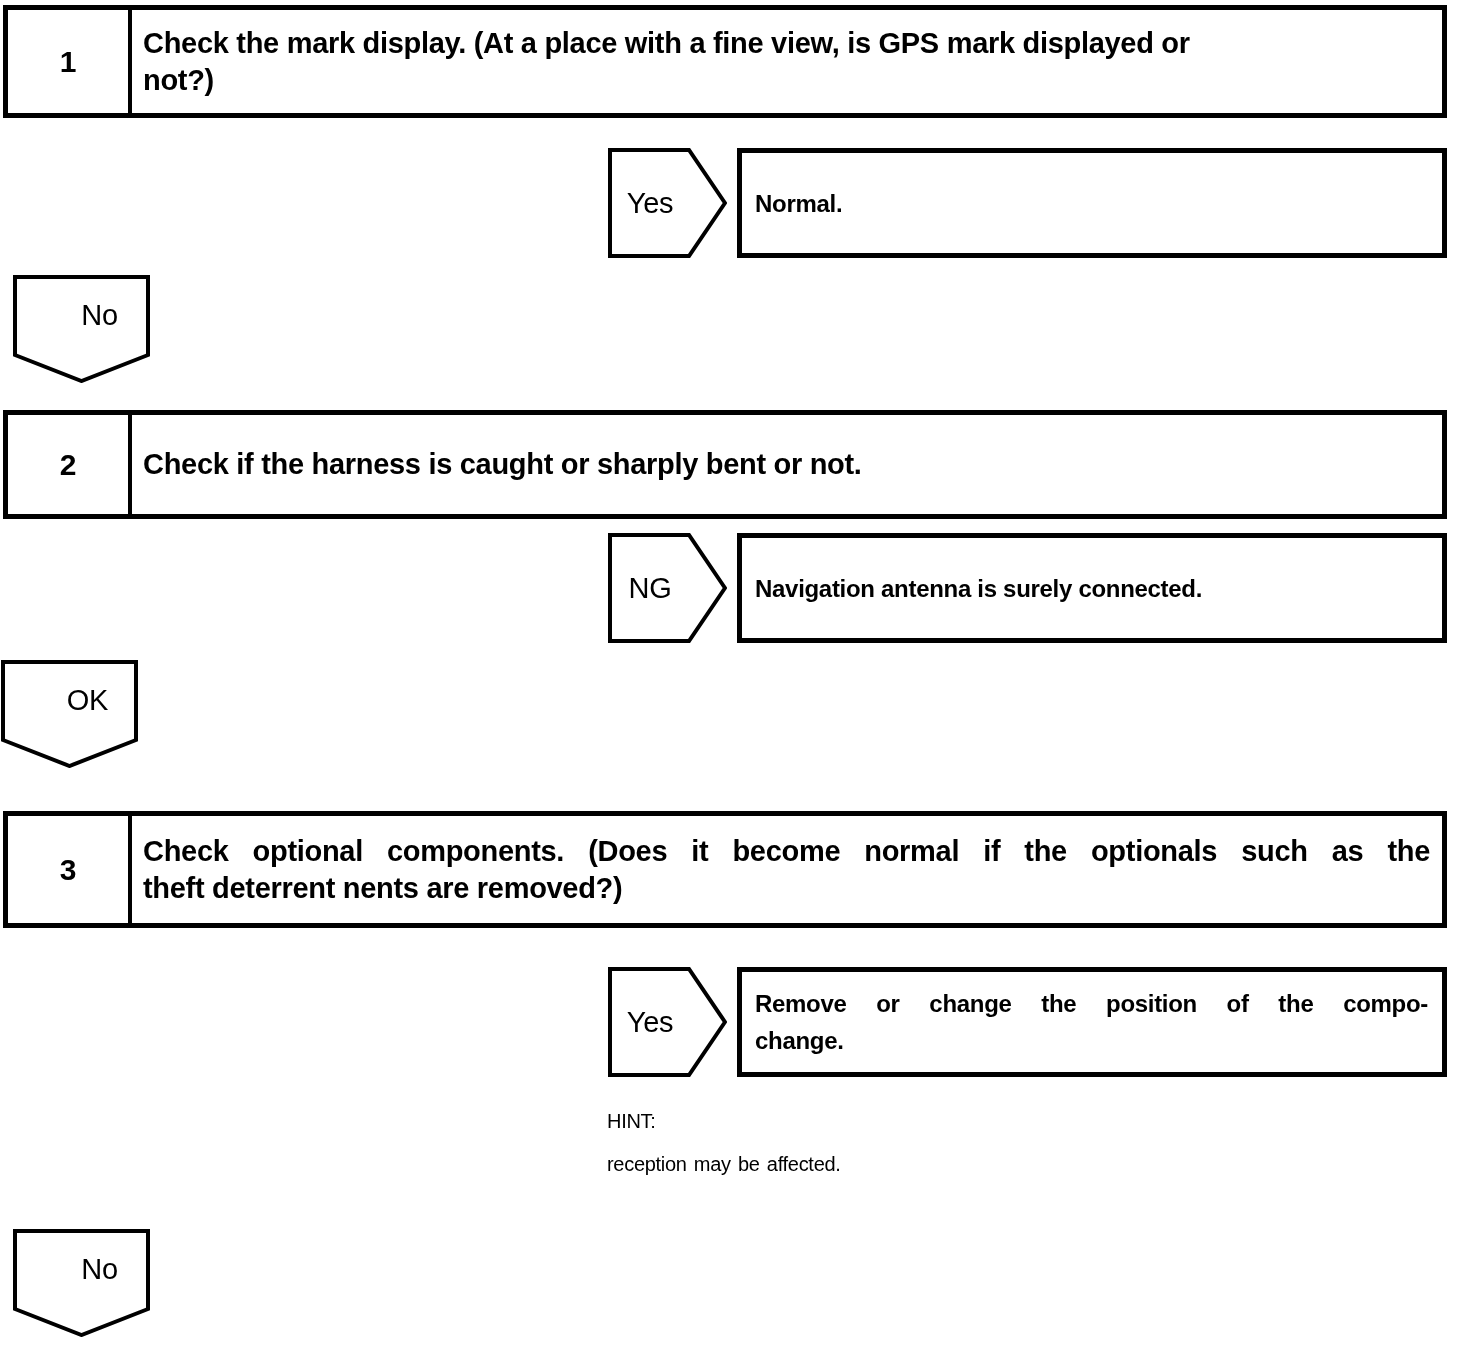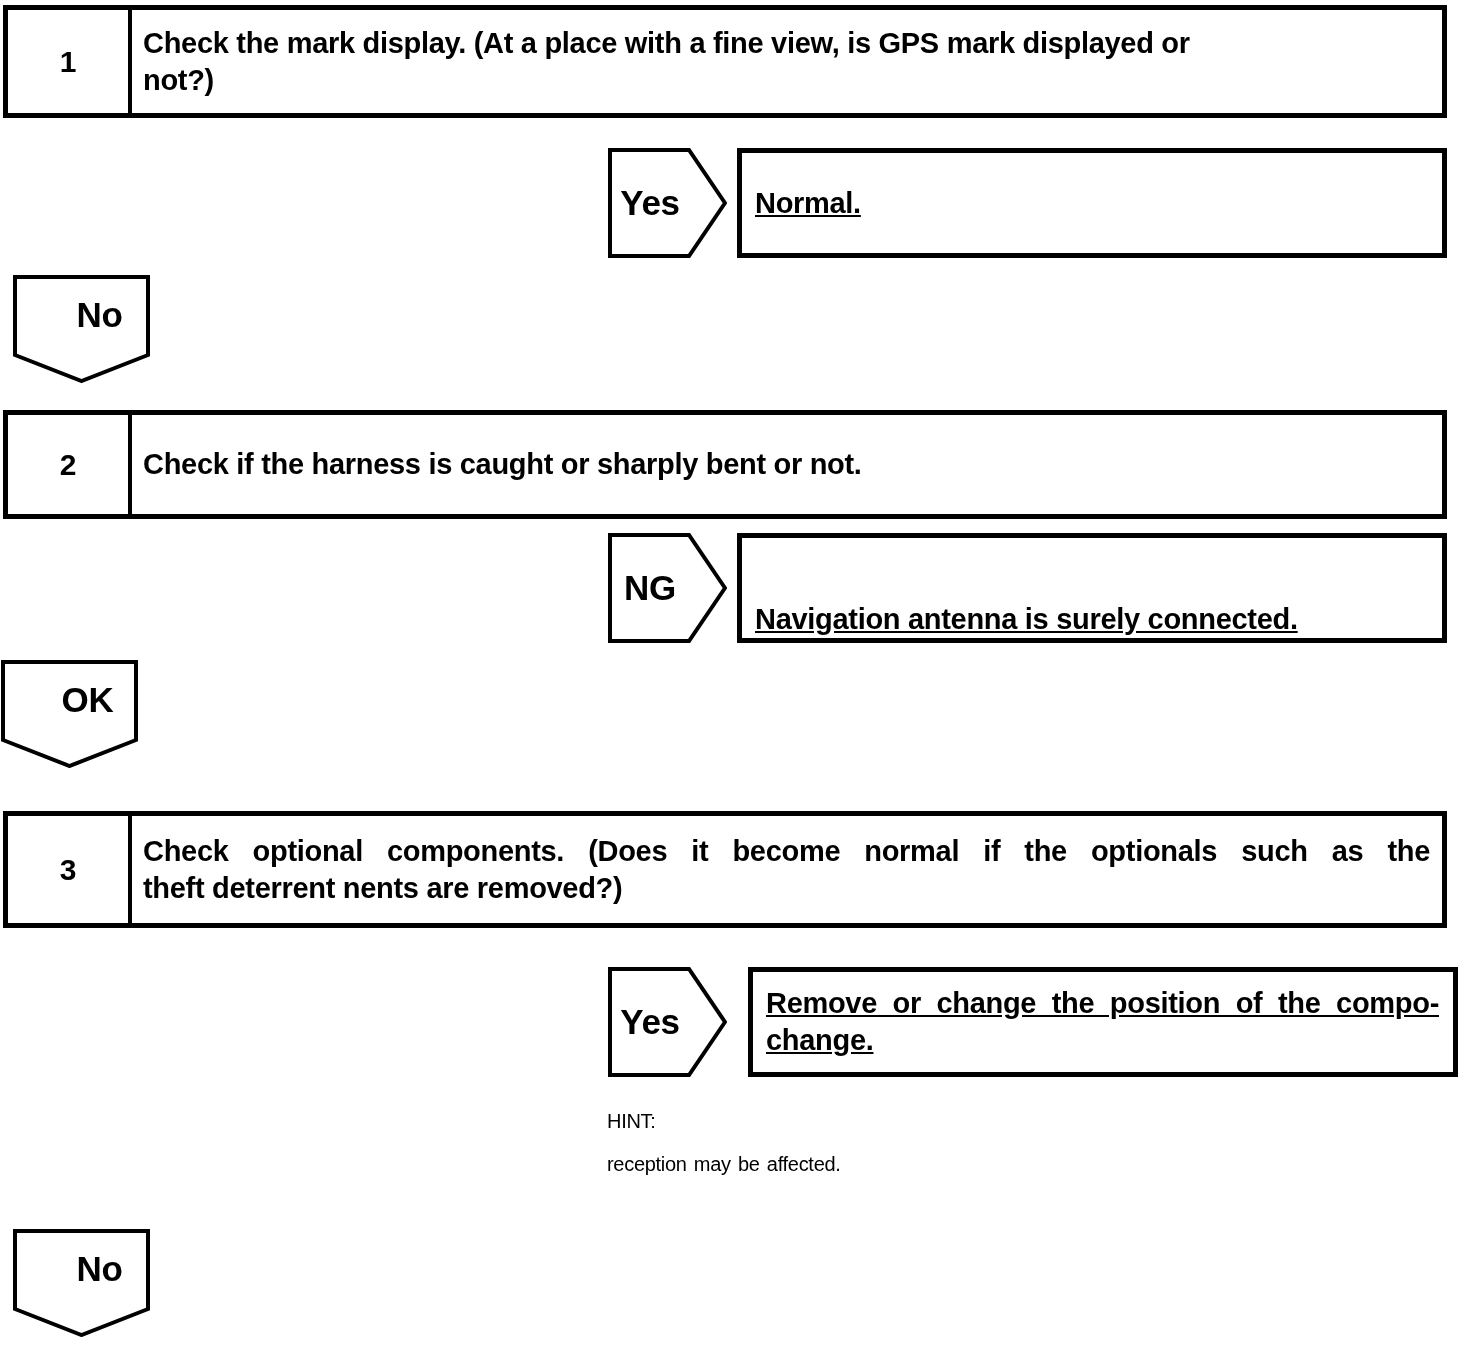--- a/index.html
+++ b/index.html
@@ -32,32 +32,31 @@
   }
   .nowrap { white-space: nowrap; }
   .flush { text-align: justify; text-align-last: justify; }
 
   
   .abox {
     position: absolute; left: 737px; width: 710px;
     border: 5px solid #000; background: #fff;
     display: flex; flex-direction: column; justify-content: center;
     padding: 0 14px 0 13px;
-    font-weight: bold; font-size: 29px; line-height: 37px;
+    font-weight: bold; font-size: 24px; line-height: 37px;
     letter-spacing: -0.3px;
-    text-decoration: underline;
   }
 
   
   .pent { position: absolute; }
   .pent svg { display: block; }
   .pent .lbl {
     position: absolute; left: 0; top: 0;
     display: flex; align-items: center; justify-content: center;
-    font-weight: bold; font-size: 35px; letter-spacing: -0.3px;
+    font-weight: normal; font-size: 29px; letter-spacing: -0.3px;
   }
   .pent-right .lbl { width: 84px; height: 110px; }
   .pent-down  .lbl { width: 137px; height: 80px; margin-left: 18px; }
 
   
   .hint {
     position: absolute; left: 607px; top: 1100px; width: 862px;
     font-size: 20px; line-height: 43px; letter-spacing: -0.3px;
     word-spacing: 2px;
   }
@@ -98,21 +97,21 @@
       <div class="nowrap">Check if the harness is caught or sharply bent or not.</div>
     </div>
   </div>
 
   <div class="pent pent-right" style="left:608px; top:533px; width:119px; height:138px;">
     <svg width="119" height="110" viewBox="0 0 119 110">
       <polygon points="2,2 81,2 117,55 81,108 2,108" fill="#ffffff" stroke="#000000" stroke-width="4"></polygon>
     </svg>
     <span class="lbl">NG</span>
   </div>
-  <div class="abox" style="top:533px; height:110px;justify-content:flex-end;">
+  <div class="abox" style="top:533px; height:110px;">
     <div class="nowrap">Navigation antenna is surely connected.</div>
   </div>
 
   <div class="pent pent-down" style="left:1px; top:660px; width:137px; height:108px;">
     <svg width="137" height="108" viewBox="0 0 137 108">
       <polygon points="2,2 135,2 135,80 68.5,106 2,80" fill="#ffffff" stroke="#000000" stroke-width="4"></polygon>
     </svg>
     <span class="lbl">OK</span>
   </div>
 
@@ -123,21 +122,21 @@
       <div class="nowrap">theft deterrent nents are removed?)</div>
     </div>
   </div>
 
   <div class="pent pent-right" style="left:608px; top:967px; width:119px; height:110px;">
     <svg width="119" height="110" viewBox="0 0 119 110">
       <polygon points="2,2 81,2 117,55 81,108 2,108" fill="#ffffff" stroke="#000000" stroke-width="4"></polygon>
     </svg>
     <span class="lbl">Yes</span>
   </div>
-  <div class="abox" style="top:967px; height:110px;margin-left:11px;">
+  <div class="abox" style="top:967px; height:110px;">
     <div class="flush">Remove or change the position of the compo-</div>
     <div class="nowrap">change.</div>
   </div>
 
   <div class="hint">
     <div class="nowrap">HINT:</div>
     <div class="nowrap">reception may be affected.</div>
   </div>
 
   <div class="pent pent-down" style="left:13px; top:1229px; width:137px; height:108px;">

